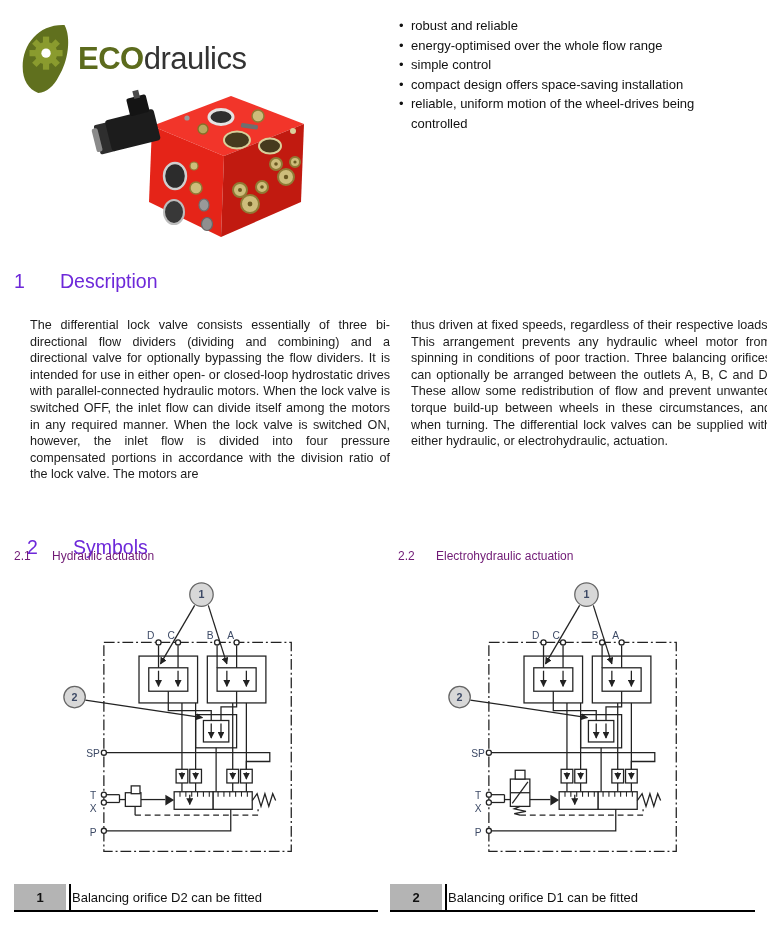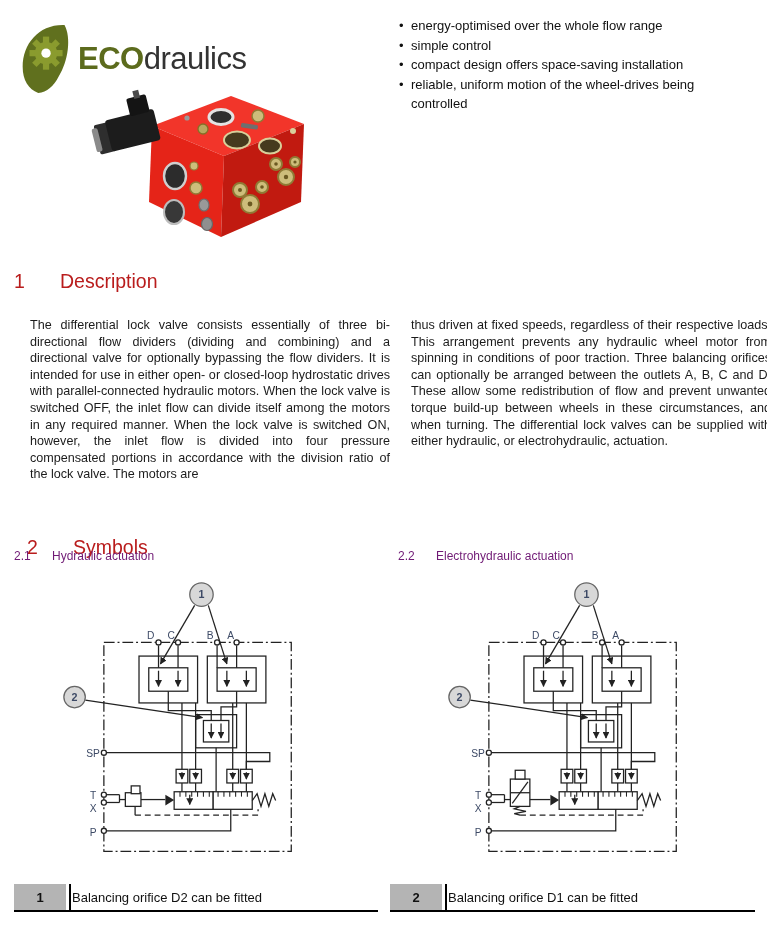--- a/index.html
+++ b/index.html
@@ -13,21 +13,21 @@
 
   
   .photo{position:absolute;left:90px;top:84px;}
 
   
   .features{position:absolute;left:399px;top:16px;width:352px;margin:0;padding:0;list-style:none;font-size:13px;line-height:19.5px;color:#111;}
   .features li{padding-left:12px;position:relative;}
   .features li::before{content:"\2022";position:absolute;left:0;top:0;}
 
   
-  .h1{position:absolute;left:14px;font-size:19.5px;font-weight:400;color:#b91c1c;margin:0;}
+  .h1{position:absolute;left:14px;font-size:19.5px;font-weight:400;color:#6d28d9;margin:0;}
   .h1 .hnum{display:inline-block;width:46px;}
   .sub{position:absolute;font-size:12px;font-weight:400;color:#701a75;margin:0;}
   .sub .hnum{display:inline-block;width:38px;}
 
   
   .cols{position:absolute;left:30px;top:317px;width:741px;display:flex;gap:21px;}
   .cols p{margin:0;width:360px;font-size:12.6px;line-height:16.6px;text-align:justify;color:#1b1b1b;}
 
   
   .diagram{position:absolute;}
@@ -106,20 +106,21 @@
     <g transform="rotate(-14 60 45)">
       <rect x="6" y="28" width="16" height="30" rx="2" fill="#2e2e2e"></rect>
       <rect x="3" y="31" width="6" height="24" rx="2" fill="#8a8a8a"></rect>
       <rect x="18" y="26" width="50" height="32" rx="3" fill="#1c1c1c"></rect>
       <rect x="44" y="10" width="20" height="18" rx="2" fill="#141414"></rect>
       <rect x="52" y="4" width="6" height="8" fill="#4a4a4a"></rect>
     </g>
   </svg>
 
   <ul class="features">
+    <li>robust and reliable</li>
     <li>energy-optimised over the whole flow range</li>
     <li>simple control</li>
     <li>compact design offers space-saving installation</li>
     <li>reliable, uniform motion of the wheel-drives being controlled</li>
   </ul>
 
   <h2 class="h1" style="top:270px;"><span class="hnum">1</span><span>Description</span></h2>
 
   <div class="cols">
     <p>The differential lock valve consists essentially of three bi-directional flow dividers (dividing and combining) and a directional valve for optionally bypassing the flow dividers. It is intended for use in either open- or closed-loop hydrostatic drives with parallel-connected hydraulic motors. When the lock valve is switched OFF, the inlet flow can divide itself among the motors in any required manner. When the lock valve is switched ON, however, the inlet flow is divided into four pressure compensated portions in accordance with the division ratio of the lock valve. The motors are</p>

